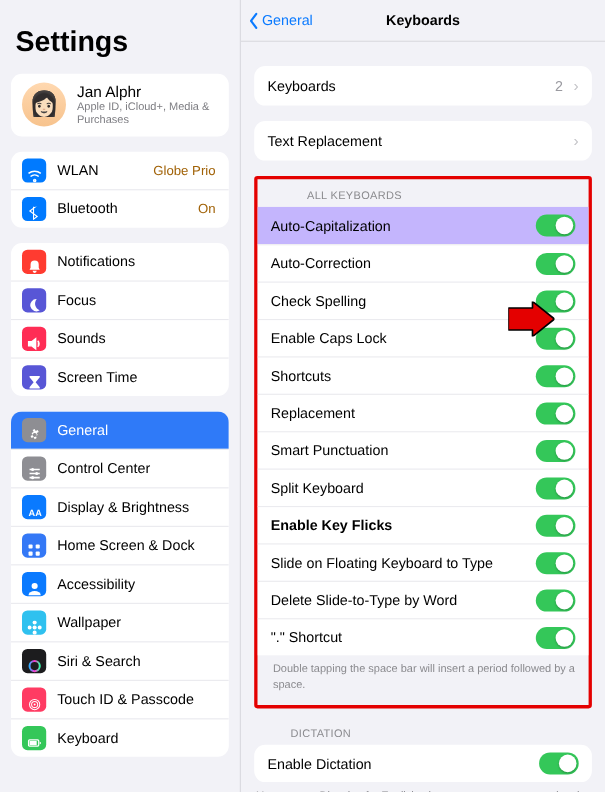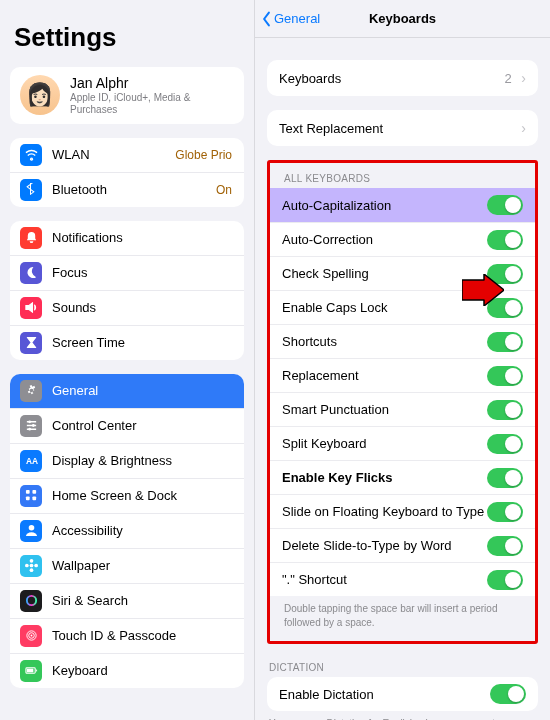--- a/index.html
+++ b/index.html
@@ -8,21 +8,21 @@
     font-family: -apple-system, "Helvetica Neue", Helvetica, Arial, sans-serif;
     background: #f2f2f7;
     display: flex;
     overflow: hidden;
     font-size: 13px;
     color: #000;
   }
 
   
   .sidebar {
-    width: 255px;
+    width: 219px;
     flex: none;
     border-right: 1px solid #d9d9de;
     background: #f2f2f7;
     overflow-y: hidden;
     padding: 0 10px;
   }
   .sidebar h1 {
     font-size: 26px;
     font-weight: 700;
     padding: 22px 0 14px 4px;
@@ -52,21 +52,21 @@
   }
   .row {
     display:flex; align-items:center;
     padding: 6px 10px;
     min-height: 34px;
     border-top:1px solid #e9e9ee;
   }
   .group .row:first-child { border-top:none; }
   .row .icon {
     width:22px; height:22px; border-radius:5px;
-    flex:none; display:flex; align-items:center; justify-content:center;
+    flex:none; display:flex; align-items:flex-end; justify-content:center;
     margin-right:10px;
   }
   .row .icon svg { width:13px; height:13px; fill:#fff; }
   .row .label { flex:1; font-size: 13px; }
   .row .value { color:#a16207; font-size:12px; padding-right:2px; }
 
   .row.selected { background:#2f7af8; }
   .row.selected .label { color:#fff; }
 
   .ios-switch-off {
@@ -110,20 +110,21 @@
     border-top:1px solid #ebebef;
     font-size:13px;
   }
   .card .card-row:first-child{ border-top:none; }
   .chev { color:#c4c4c8; font-size:14px; padding-left:6px; }
 
   .section-head {
     font-size:10px; color:#8a8a8e; text-transform:uppercase;
     padding: 18px 12px 4px 14px;
     letter-spacing:.3px;
+    margin-left:31px;
   }
   .section-foot {
     font-size:10px; color:#8a8a8e;
     padding: 6px 12px 0 14px;
     line-height:1.35;
   }
 
   .list {
     background:#fff; border-radius:10px; overflow:hidden;
   }

